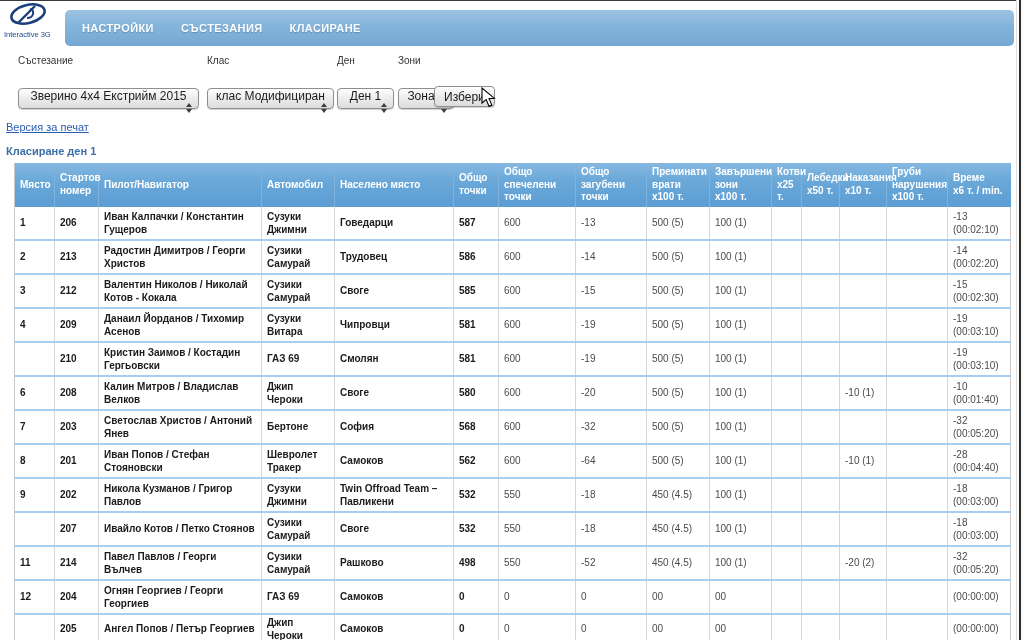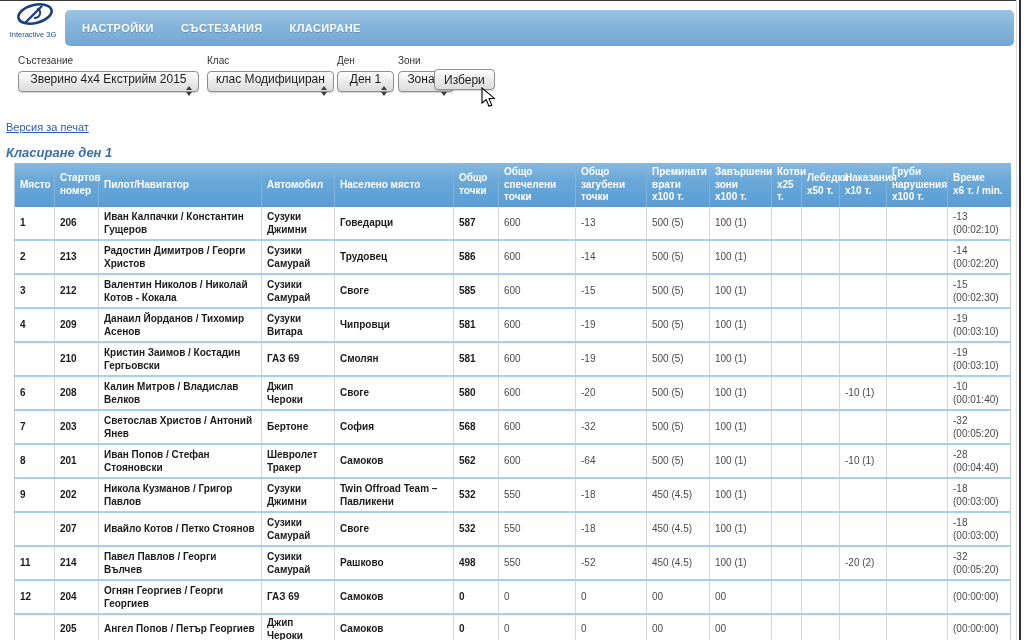--- a/index.html
+++ b/index.html
@@ -1,47 +1,47 @@
 <!DOCTYPE html>
 <html><head>
 <meta charset="utf-8">
 <style>
   * { box-sizing: border-box; margin: 0; padding: 0; }
   html,body { width:1024px; height:640px; background:#fff; overflow:hidden;
               font-family:"Liberation Sans", sans-serif; }
   .top-line { position:absolute; left:0; top:0; width:1024px; height:1px; background:#3a3a3a; }
 
   
-  .logo { position:absolute; left:4px; top:2px; width:58px; text-align:center; }
+  .logo { position:absolute; left:4px; top:2px; width:58px; }
   .logo .brand-text { display:block; font-size:7.5px; color:#1c4c8f; margin-top:-2px; }
   .navbar { position:absolute; left:65px; top:10px; width:949px; height:36px;
             border-radius:5px; background:linear-gradient(180deg,#9cc3e3 0%,#84b4da 45%,#74a8d3 100%);
             display:flex; align-items:center; padding-left:11px; }
   .nav-tab { color:#fdfeff; font-size:11px; font-weight:bold; letter-spacing:.4px;
              margin-right:15px; padding:4px 6px; text-decoration:none; cursor:pointer;
              text-shadow:0 1px 1px rgba(40,80,120,.35); }
 
   
   .filters { position:absolute; left:0; top:50px; width:1024px; height:55px; }
   .fgroup { position:absolute; top:5px; }
-  .fgroup label { display:block; font-size:10px; color:#333; margin-bottom:3px; }
+  .fgroup label { display:block; font-size:10px; color:#333; margin-bottom:20px; }
   .sel, .btn { display:inline-flex; align-items:center; height:21px;
                border:1px solid #8f8f8f; border-radius:4px; cursor:pointer;
                background:linear-gradient(180deg,#fefefe 0%,#ececec 50%,#dcdcdc 100%);
                box-shadow:0 1px 1px rgba(0,0,0,.18); font-size:12px; color:#1c1c1c; padding:0 6px;flex-direction:column; }
   .sel .txt { white-space:nowrap; }
   .stepper { display:flex; flex-direction:column; align-items:center; margin-left:auto; padding-left:7px; }
   .stepper i { display:block; width:0; height:0; border-left:3px solid transparent; border-right:3px solid transparent; }
   .stepper .up { border-bottom:4px solid #3f3f3f; margin-bottom:2px; }
   .stepper .dn { border-top:4px solid #3f3f3f; }
   .btn { justify-content:center; padding:0 9px; }
 
   .print-link { position:absolute; left:6px; top:121px; font-size:11px; color:#2a5db0;
                 text-decoration:underline; cursor:pointer; }
-  .page-title { position:absolute; left:6px; top:145px; font-size:13px; font-weight:bold; color:#3c6fa9;font-style:italic; }
+  .page-title { position:absolute; left:6px; top:145px; font-size:11px; font-weight:bold; color:#3c6fa9; }
 
   
   .results { position:absolute; left:14px; top:163px; width:996px;
              border-collapse:collapse; table-layout:fixed; }
   .results th { background:linear-gradient(180deg,#85b8e1 0%,#6aa8d8 40%,#5b9cd3 100%);
                 color:#fff; font-size:10px; font-weight:bold; text-align:left;
                 vertical-align:middle; padding:3px 5px; line-height:1.25;
                 white-space:pre-line; border-right:1px solid #7fb2dd; height:36px; }
   .results th:last-child { border-right:none; }
   .results td { background:#fff; font-size:10px; color:#4a4a4a; vertical-align:middle;

